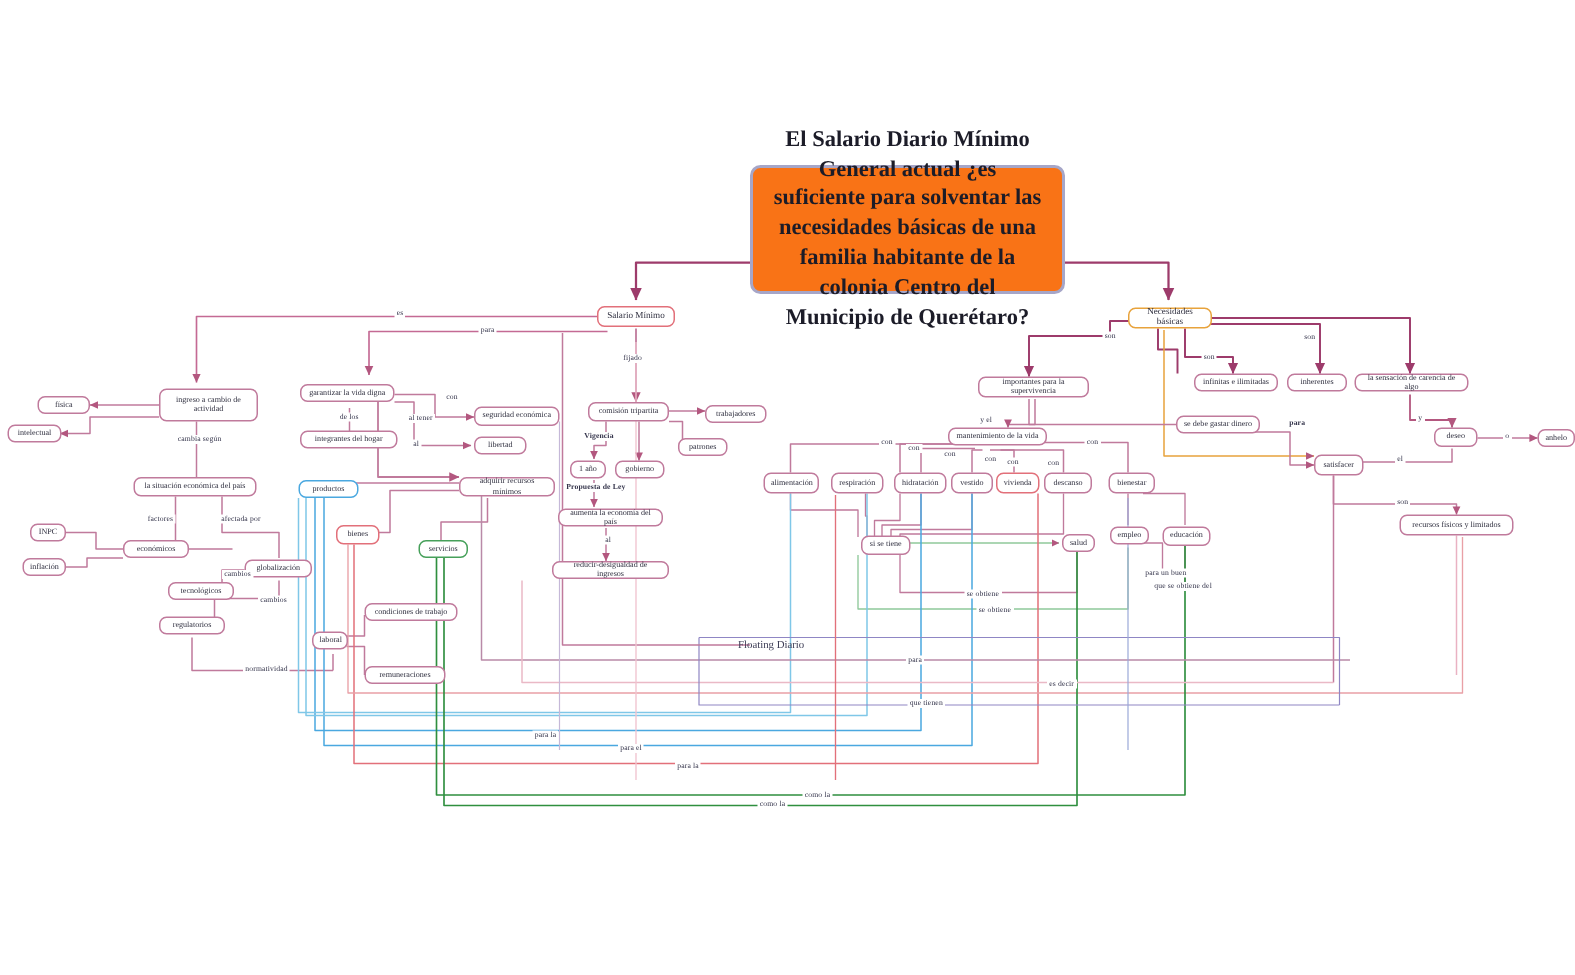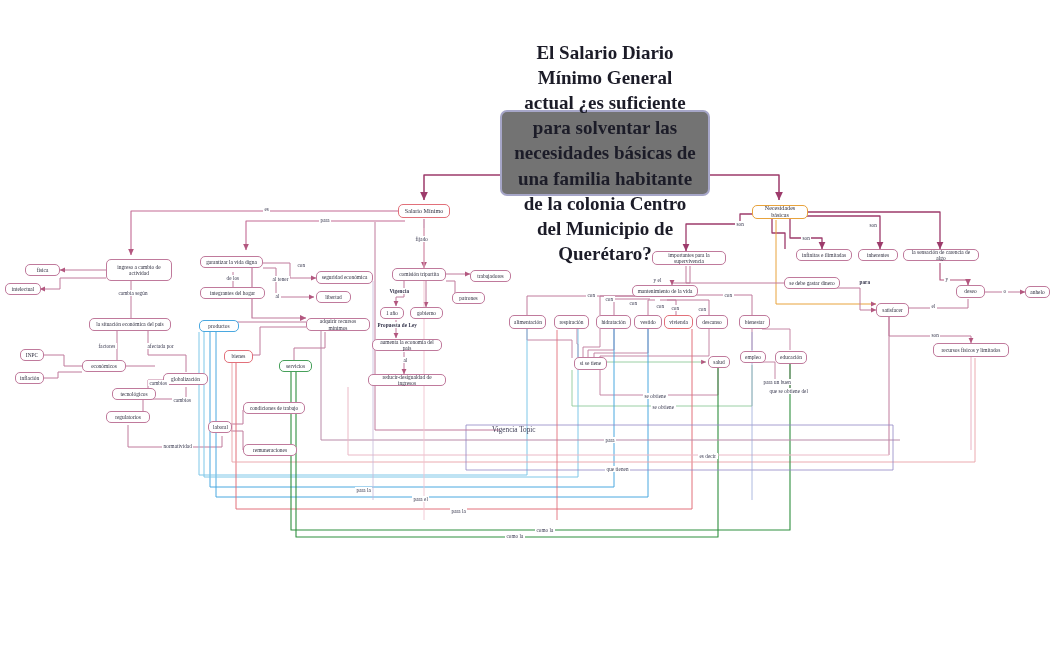--- a/index.html
+++ b/index.html
@@ -8,22 +8,22 @@
   #canvas{position:absolute;inset:0;width:1050px;height:650px;}
   svg#wires{position:absolute;left:0;top:0;width:1050px;height:650px;pointer-events:none;}
 
   .node{position:absolute;box-sizing:border-box;border:1px solid #b3577f;
         border-radius:5px;background:#ffffff;color:#2f2f3f;
         display:flex;align-items:center;justify-content:center;
         text-align:center;line-height:1.12;padding:2px 4px;
         font-family:"Liberation Serif",serif;}
   .node span{display:block;width:100%;}
 
-  .root{border:2px solid #a6a6c8;border-radius:7px;background:#737373;
-        font-weight:bold;font-size:19px;line-height:1.32;color:#1c1c28;
+  .root{border:2px solid #a6a6c8;border-radius:7px;background:#f97316;
+        font-weight:bold;font-size:15px;line-height:1.32;color:#1c1c28;
         padding:6px 12px;box-shadow:0 0 0 0 transparent;}
 
   .s6{font-size:5.4px;}
   .s65{font-size:6.1px;}
 
   .c-pink{border-color:#c07a9c;}
   .c-red{border-color:#e2707a;}
   .c-orange{border-color:#e8a33c;}
   .c-blue{border-color:#4aa8e0;}
   .c-green{border-color:#46a05a;}
@@ -327,21 +327,21 @@
     <span>anhelo</span>
   </div>
   <div class="node c-pink s6" style="left:876px;top:303px;width:33px;height:14px;">
     <span>satisfacer</span>
   </div>
   <div class="node c-pink s6" style="left:933px;top:343px;width:76px;height:14px;">
     <span>recursos físicos y limitados</span>
   </div>
 
   <div class="floating" style="left:492px;top:426px;">
-    <span>Vigencia Topic</span>
+    <span>Floating Diario</span>
   </div>
 
   <div class="elabel" style="left:263px;top:206px;">es</div>
   <div class="elabel" style="left:319px;top:217px;">para</div>
   <div class="elabel" style="left:414px;top:236px;">fijado</div>
   <div class="elabel" style="left:117px;top:290px;">cambia según</div>
   <div class="elabel" style="left:97px;top:343px;">factores</div>
   <div class="elabel" style="left:146px;top:343px;">afectada por</div>
   <div class="elabel" style="left:148px;top:380px;">cambios</div>
   <div class="elabel" style="left:172px;top:397px;">cambios</div>

